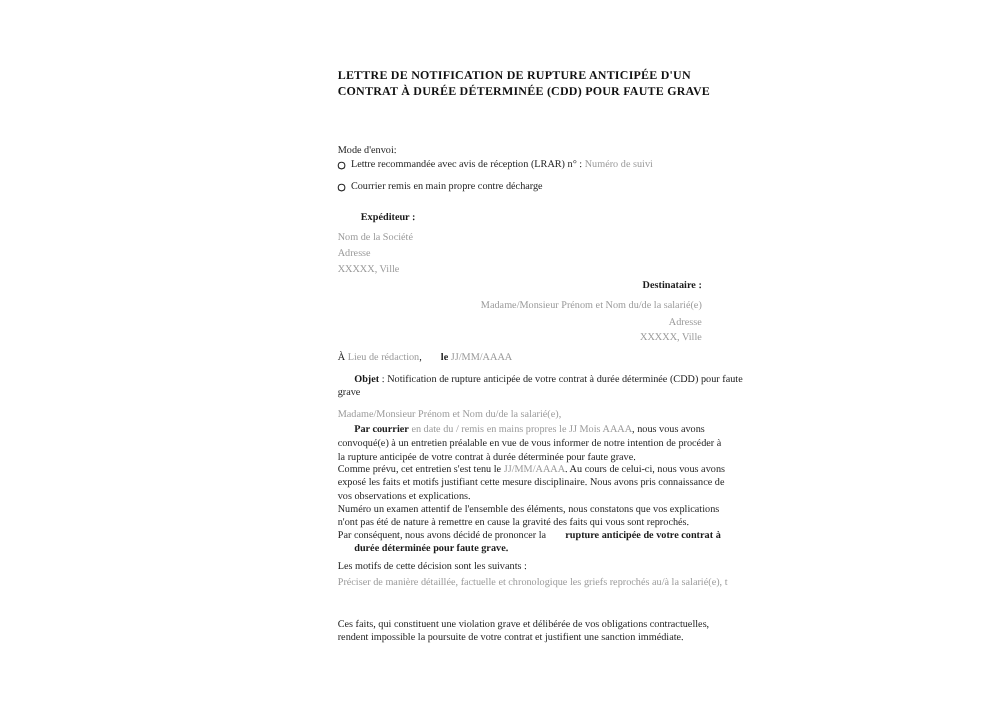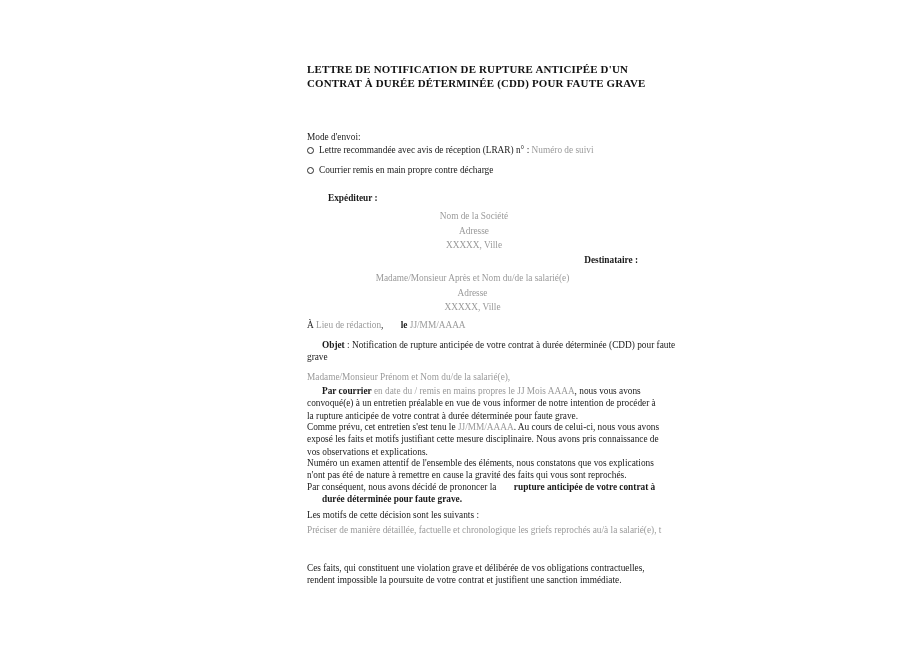--- a/index.html
+++ b/index.html
@@ -28,21 +28,21 @@
   .radio-row { display: flex; align-items: center; white-space: nowrap; }
   .radio-opt1 { top: 122px; }
   .radio-opt2 { top: 142px; }
   .radio-circle {
     display: inline-block; width: 7px; height: 7px;
     border: 1px solid #2a2a2a; border-radius: 50%;
     margin-right: 5px; flex: 0 0 auto; background: #fff;
   }
 
   .addr-label { font-weight: bold; line-height: 13px; margin-bottom: 4px; color: #1a1a1a; padding-left: 21px; }
-  .addr-line { line-height: 14.6px; color: #9a9a9a; white-space: nowrap; text-align: center; }
+  .addr-line { line-height: 14.6px; color: #9a9a9a; white-space: nowrap; }
   .expediteur-block { top: 169px; }
   .destinataire-block { top: 231px; width: 331px; text-align: right; }
 
   .date-line { top: 296px; line-height: 12px; white-space: nowrap; }
 
   .para { line-height: 12.3px; }
   .para .line { white-space: nowrap; }
   .objet-block { top: 316px; }
   .salutation-line { top: 348px; line-height: 12px; white-space: nowrap; }
   .para-convocation { top: 362px; }
@@ -81,21 +81,21 @@
 
   <div class="abs col expediteur-block">
     <div class="addr-label">Expéditeur :</div>
     <div class="addr-line">Nom de la Société</div>
     <div class="addr-line">Adresse</div>
     <div class="addr-line">XXXXX, Ville</div>
   </div>
 
   <div class="abs col destinataire-block">
     <div class="addr-label">Destinataire :</div>
-    <div class="addr-line">Madame/Monsieur Après et Nom du/de la salarié(e)</div>
+    <div class="addr-line">Madame/Monsieur Prénom et Nom du/de la salarié(e)</div>
     <div class="addr-line">Adresse</div>
     <div class="addr-line">XXXXX, Ville</div>
   </div>
 
   <div class="abs col date-line"><span class="s-n">À </span><span class="s-ph">Lieu de rédaction</span><span class="s-n">, </span><span class="s-b">le </span><span class="s-ph">JJ/MM/AAAA</span></div>
 
   <div class="abs col para objet-block">
       <div class="line"><span class="s-b">Objet</span><span class="s-n"> : Notification de rupture anticipée de votre contrat à durée déterminée (CDD) pour faute</span></div>
       <div class="line"><span class="s-n">grave</span></div>
     </div>

